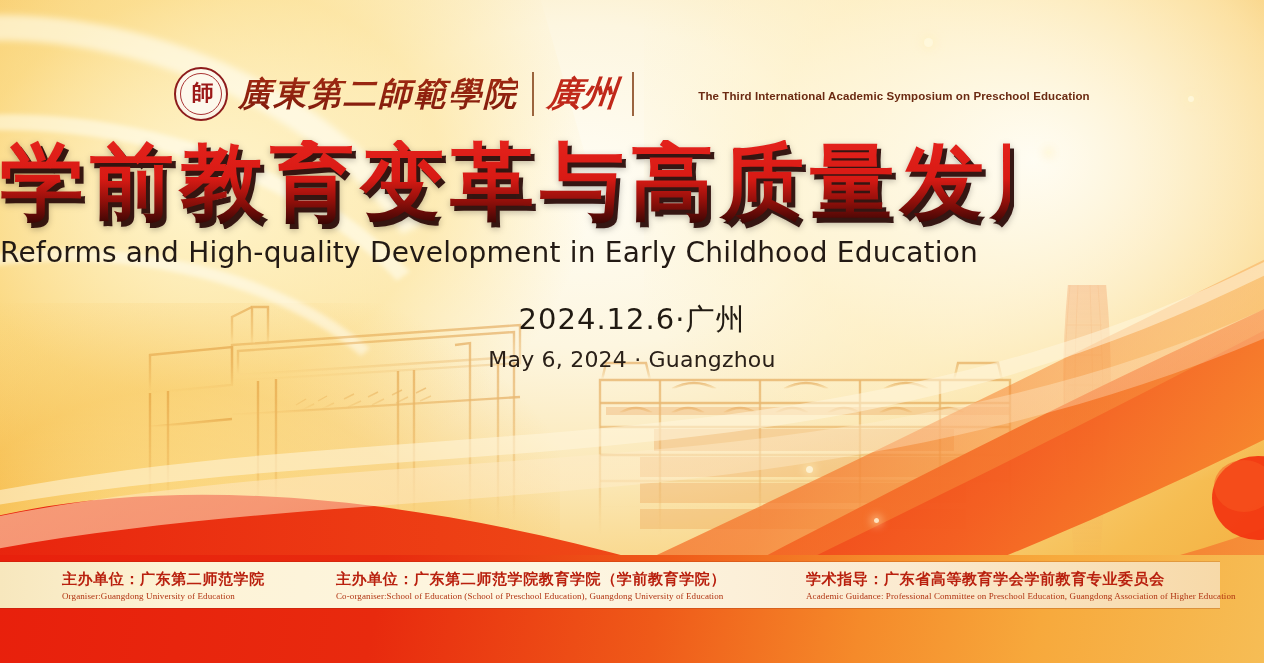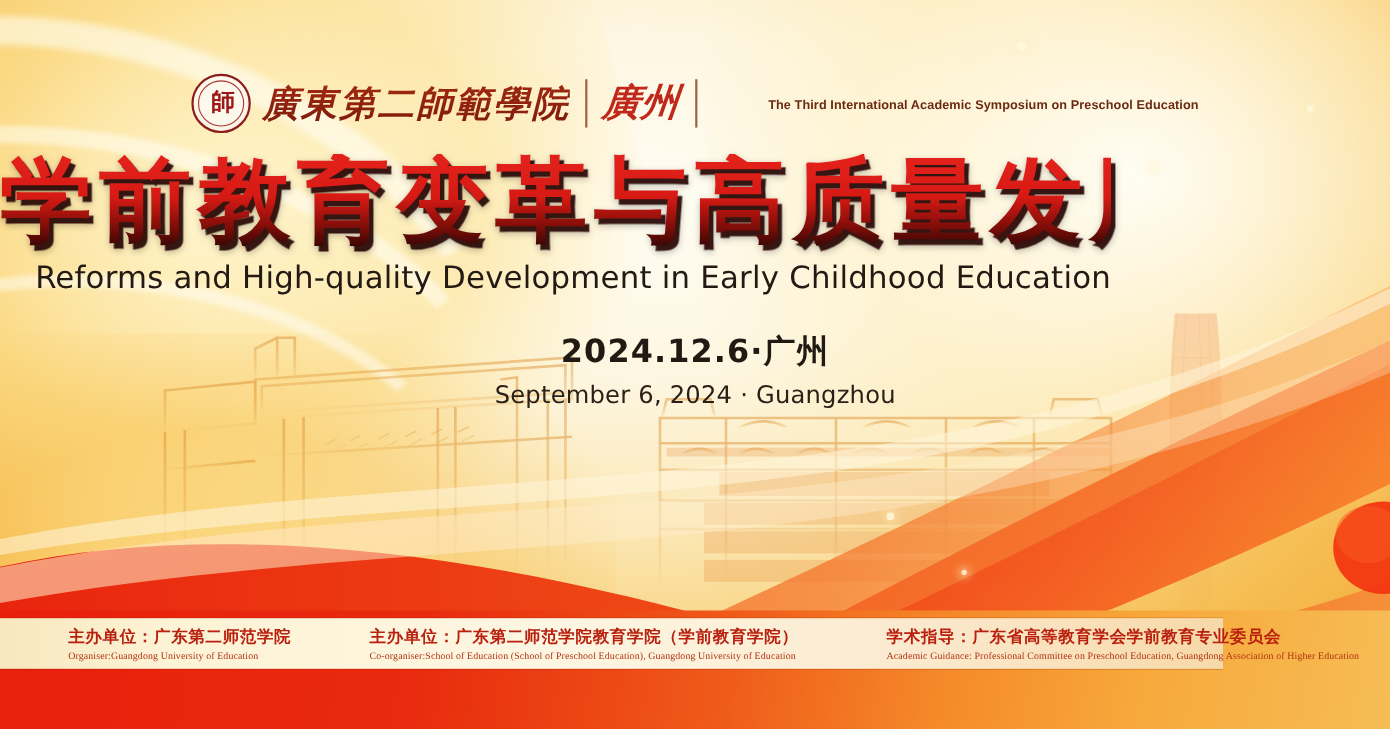--- a/index.html
+++ b/index.html
@@ -73,46 +73,46 @@
 
   .sym-block{ display:flex; flex-direction:column; align-items:flex-start; margin-left:2px; }
   .sym-cn{ font-size:28px; letter-spacing:1px; font-style:italic;
            font-family:"DejaVu Serif","Liberation Serif",serif; font-weight:bold;
            background:linear-gradient(180deg,#9e2a12 0%,#6f170a 100%);
            -webkit-background-clip:text; background-clip:text; color:transparent; white-space:nowrap; }
   .sym-en{ font-size:11.5px; color:#6b2a12; font-weight:bold; letter-spacing:.1px;
            margin-top:3px; white-space:nowrap;margin-left:48px; }
 
   
-  #title-zone{ position:absolute; left:0; top:140px; width:1010px; text-align:right; }
+  #title-zone{ position:absolute; left:0; top:140px; width:1010px; text-align:left; }
 
   .title-cn{
     font-size:84px; font-weight:bold; letter-spacing:6px; line-height:1;
     font-family:"DejaVu Sans","Liberation Sans",sans-serif;
     background:linear-gradient(180deg,#e4221c 0%,#d81a14 46%,#8e0f0a 74%,#3a0604 100%);
     -webkit-background-clip:text; background-clip:text; color:transparent;
     filter:drop-shadow(4px 5px 0 rgba(40,6,4,.92)) drop-shadow(0 2px 3px rgba(0,0,0,.25));
     white-space:nowrap;
   }
   .title-en{
     font-size:28px; color:#231a14; letter-spacing:.2px; margin-top:12px;
     font-family:"DejaVu Sans","Liberation Sans",sans-serif; white-space:nowrap;
   }
 
   
   #date-zone{ position:absolute; left:0; top:300px; width:1264px; text-align:center; }
-  .date-cn{ font-size:29px; font-weight:bold; color:#211a12; letter-spacing:1px;
+  .date-cn{ font-size:29px; font-weight:normal; color:#211a12; letter-spacing:1px;
             font-family:"DejaVu Sans","Liberation Sans",sans-serif; }
   .date-en{ font-size:22px; color:#2a2018; margin-top:7px; letter-spacing:.2px;
             font-family:"DejaVu Sans","Liberation Sans",sans-serif; }
 
   
   #footer-bg{ position:absolute; left:0; bottom:0; width:1264px; height:108px;
     background:linear-gradient(100deg,#e8200c 0%,#e82a0e 30%,#ef5a19 52%,#f58a2a 68%,#f7a93c 82%,#f6bd55 100%); }
-  #footer-band{ position:absolute; left:0; bottom:55px; width:1112px; height:46px;
+  #footer-band{ position:absolute; left:0; bottom:55px; width:1220px; height:46px;
     background:linear-gradient(90deg,#f7e7bd 0%,#fdf3d6 14%,#fdf6e2 46%,#fbead0 74%,#f7d9a8 100%);
     box-shadow:0 1px 0 rgba(140,40,10,.25), 0 -1px 0 rgba(140,40,10,.18);
     display:flex; align-items:center; }
   .fcol{ display:flex; flex-direction:column; justify-content:center; }
   .f-cn{ font-size:15px; font-weight:bold; color:#b9200e; letter-spacing:.6px; white-space:nowrap;
          font-family:"DejaVu Sans","Liberation Sans",sans-serif; }
   .f-en{ font-size:9px; color:#b03311; letter-spacing:.1px; white-space:nowrap; margin-top:2px;
          font-family:Liberation Serif, serif; }
   .f1{ position:absolute; left:62px; }
   .f2{ position:absolute; left:336px; }
@@ -261,21 +261,21 @@
     </span>
   </div>
 
   <div id="title-zone">
     <div class="title-cn">学前教育变革与高质量发展</div>
     <div class="title-en">Reforms and High-quality Development in Early Childhood Education</div>
   </div>
 
   <div id="date-zone">
     <div class="date-cn">2024.12.6·广州</div>
-    <div class="date-en">September 6, 2024 · Guangzhou</div>
+    <div class="date-en">May 6, 2024 · Guangzhou</div>
   </div>
 
   <div id="footer-bg"></div>
   <div id="footer-band">
     <div class="fcol f1">
       <span class="f-cn">主办单位：广东第二师范学院</span>
       <span class="f-en">Organiser:Guangdong University of Education</span>
     </div>
     <div class="fcol f2">
       <span class="f-cn">主办单位：广东第二师范学院教育学院（学前教育学院）</span>

